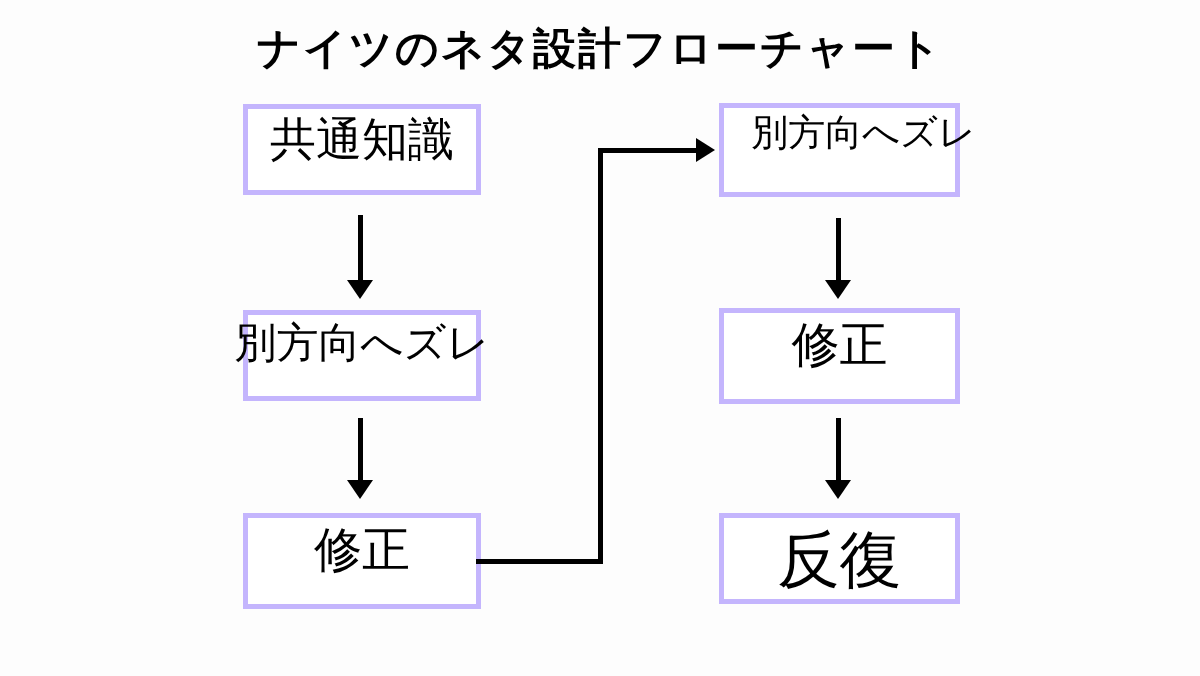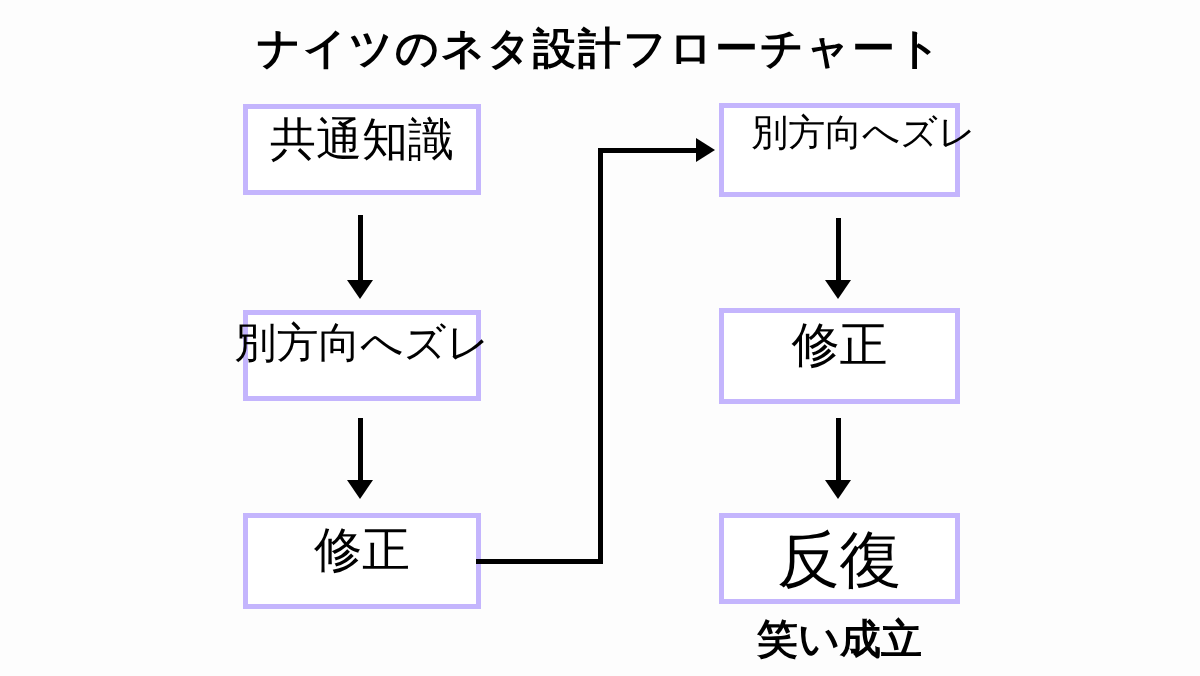--- a/index.html
+++ b/index.html
@@ -140,15 +140,14 @@
   <div class="shaft-v a3s"></div>
   <div class="head-down a3h"></div>
   <div class="shaft-v a4s"></div>
   <div class="head-down a4h"></div>
 
   <div class="seg e1"></div>
   <div class="seg e2"></div>
   <div class="seg e3"></div>
   <div class="head-right"></div>
 
-  <div class="caption">笑い成立</div>
 
 </div>
 
 </body></html>

